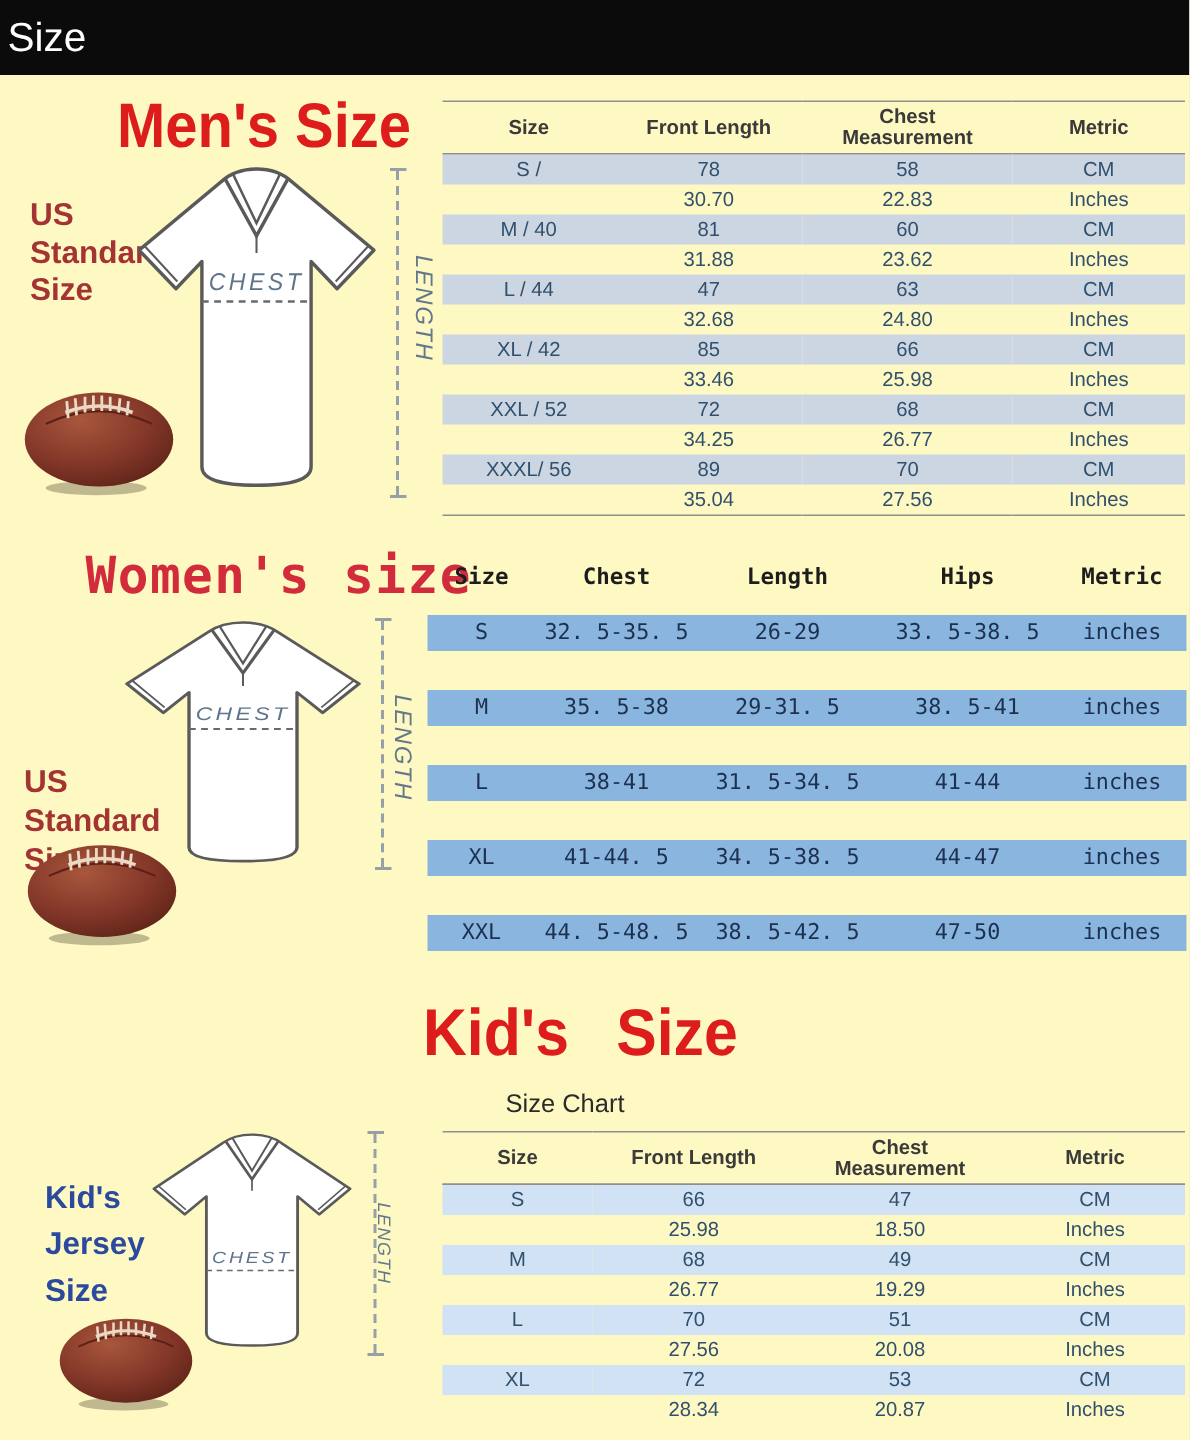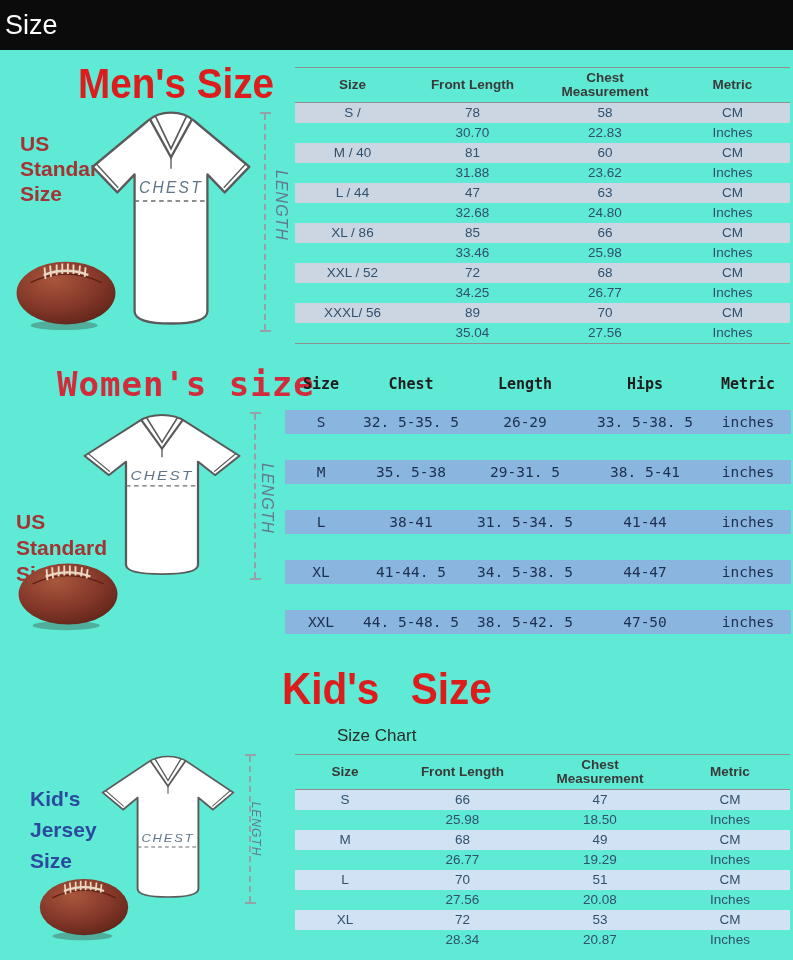--- a/index.html
+++ b/index.html
@@ -1,16 +1,16 @@
 <!DOCTYPE html>
 <html><head>
 <meta charset="utf-8">
 <style>
   html,body{margin:0;padding:0;background:#e8e8e8;}
-  #stage{position:relative;width:793px;height:960px;background:#5eead4;overflow:hidden;
+  #stage{position:relative;width:793px;height:960px;background:#fef9c3;overflow:hidden;
          font-family:"Liberation Sans",sans-serif;}
   
   .top-bar{position:absolute;left:0;top:0;width:793px;height:50px;background:#0b0b0b;}
   .top-bar .title{position:absolute;left:5px;top:10px;color:#ffffff;font-size:27px;font-weight:400;}
   
   .big-red{position:absolute;font-weight:700;color:#dd1c1c;transform:scaleX(.92);transform-origin:left top;
            letter-spacing:0;white-space:nowrap;}
   .mens-heading{left:78px;top:60px;font-size:42px;}
   .kids-heading{left:282px;top:664px;font-size:44px;word-spacing:22px;}
   .womens-heading{position:absolute;left:40px;top:364px;font-family:"DejaVu Sans Mono",monospace;
@@ -149,21 +149,21 @@
           <td>63</td>
           <td>CM</td>
         </tr>
       <tr class="r-in">
           <td></td>
           <td>32.68</td>
           <td>24.80</td>
           <td>Inches</td>
         </tr>
       <tr class="r-cm">
-          <td>XL / 86</td>
+          <td>XL / 42</td>
           <td>85</td>
           <td>66</td>
           <td>CM</td>
         </tr>
       <tr class="r-in">
           <td></td>
           <td>33.46</td>
           <td>25.98</td>
           <td>Inches</td>
         </tr>

